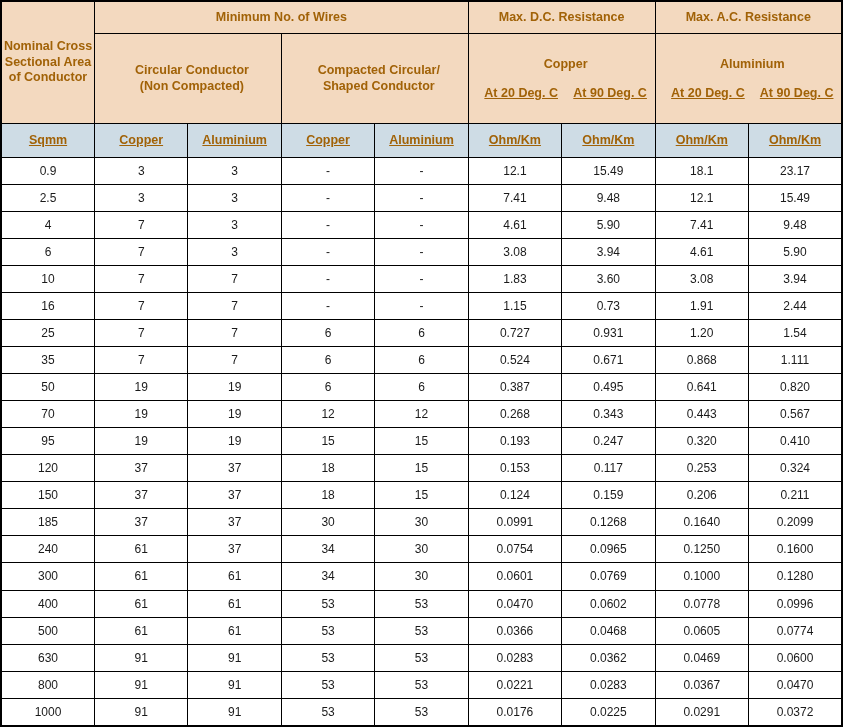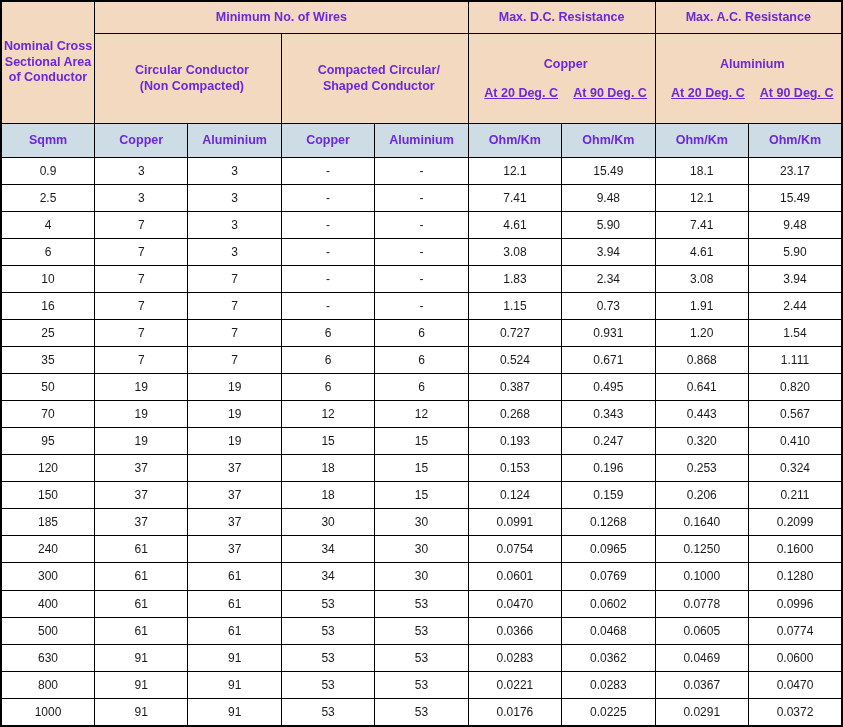--- a/index.html
+++ b/index.html
@@ -25,27 +25,27 @@
     text-align: center;
     vertical-align: middle;
     padding: 0;
     overflow: hidden;
   }
   
   thead th {
     background: var(--tan, #F3D9BF);
     font-weight: bold;
     font-size: 12.5px;
-    color: #6d28d9;
+    color: #a16207;
     white-space: pre-line;
     line-height: 1.25;
   }
   tr.hrow-1 th { height: 31px; }
   tr.hrow-2 th { height: 58px; padding-left: 8px; }
-  tr.hrow-units th { height: 33px; background: var(--blue, #CEDCE5); white-space: nowrap; }
+  tr.hrow-units th { height: 33px; background: var(--blue, #CEDCE5); white-space: nowrap; text-decoration: underline; }
   
   th.group-cell { padding: 0; }
   .group-inner {
     display: flex;
     flex-direction: column;
     justify-content: space-between;
     height: 58px;
     box-sizing: border-box;
     padding: 7px 0 6px;
   }
@@ -166,21 +166,21 @@
           <td>4.61</td>
           <td>5.90</td>
         </tr>
         <tr>
           <td>10</td>
           <td>7</td>
           <td>7</td>
           <td>-</td>
           <td>-</td>
           <td>1.83</td>
-          <td>2.34</td>
+          <td>3.60</td>
           <td>3.08</td>
           <td>3.94</td>
         </tr>
         <tr>
           <td>16</td>
           <td>7</td>
           <td>7</td>
           <td>-</td>
           <td>-</td>
           <td>1.15</td>
@@ -243,21 +243,21 @@
           <td>0.320</td>
           <td>0.410</td>
         </tr>
         <tr>
           <td>120</td>
           <td>37</td>
           <td>37</td>
           <td>18</td>
           <td>15</td>
           <td>0.153</td>
-          <td>0.196</td>
+          <td>0.117</td>
           <td>0.253</td>
           <td>0.324</td>
         </tr>
         <tr>
           <td>150</td>
           <td>37</td>
           <td>37</td>
           <td>18</td>
           <td>15</td>
           <td>0.124</td>

